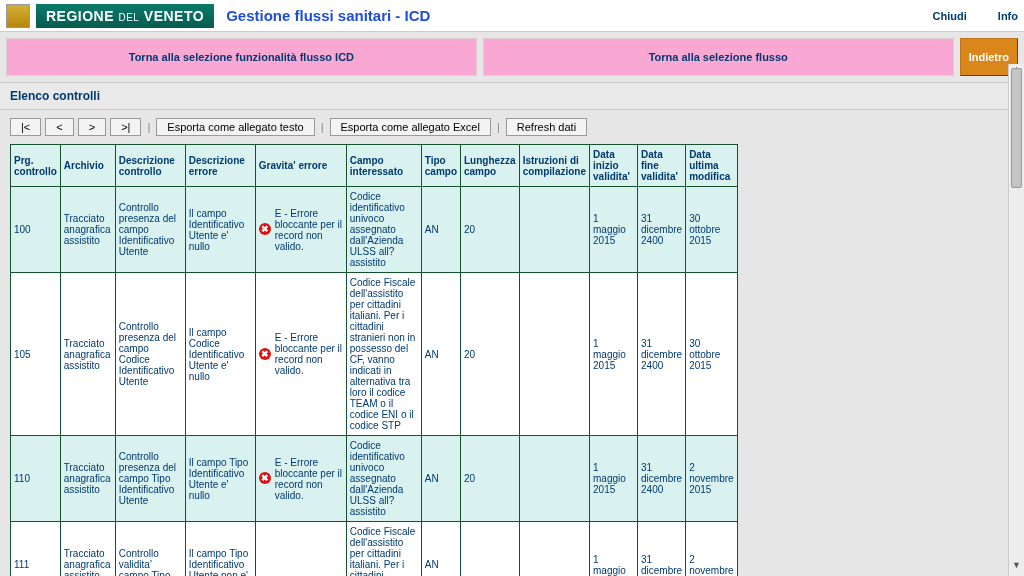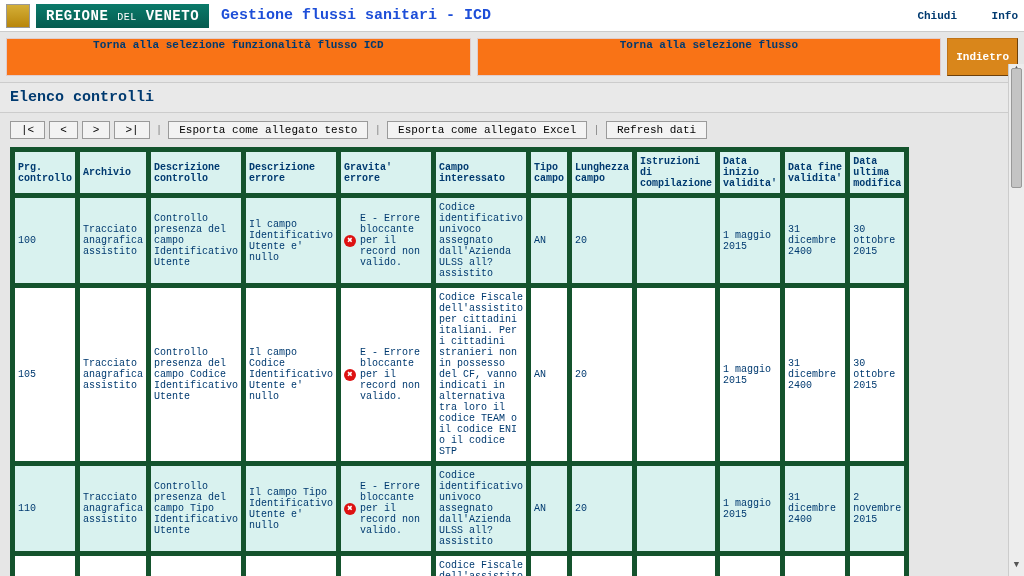--- a/index.html
+++ b/index.html
@@ -1,35 +1,35 @@
 <!DOCTYPE html>
 <html><head>
 <meta charset="utf-8">
 <style>
   * { box-sizing: border-box; }
   html, body { margin:0; padding:0; font-family: Verdana, Arial, sans-serif; font-size:11px; background:#e6e6e6; }
-  .outer { width:1024px; height:576px; background:#e6e6e6; overflow:hidden; position:relative;font-family:Liberation Mono, monospace; }
+  .outer { width:1024px; height:576px; background:#e6e6e6; overflow:hidden; position:relative; }
   .header { background:#ffffff; height:32px; display:flex; align-items:center; padding:0 6px; border-bottom:1px solid #ccc; }
   .logo { width:24px; height:24px; background:linear-gradient(#d4af37,#b8860b); border:1px solid #999; margin-right:6px; }
   .brand { background:linear-gradient(#0a7a6a,#065c50); color:#fff; padding:4px 10px; font-size:14px; font-weight:bold; letter-spacing:0.5px; margin-right:12px; }
   .brand .del { font-size:10px; font-weight:normal; }
   .app-title { color:#1d4ed8; font-weight:bold; font-size:15px; }
   .header-right { margin-left:auto; color:#003a70; font-weight:bold; font-size:11px; }
   .header-right span { margin-left:28px; cursor:pointer; }
   .navbar { display:flex; gap:6px; padding:6px; background:#e6e6e6; }
-  .navpill { flex:1; background:#f97316; text-align:center; padding:0 6px; font-size:11px; color:#003a70; font-weight:bold; border:1px solid #e0cdcd; cursor:pointer; }
+  .navpill { flex:1; background:#f9a8d4; text-align:center; padding:12px 6px; font-size:11px; color:#003a70; font-weight:bold; border:1px solid #e0cdcd; cursor:pointer; }
   .navpill.small { flex:0 0 auto; background:#d9861b; color:#fff; border:1px outset #c07316; padding:12px 8px; font-weight:bold; }
-  .section-title-bar { background:#e9e9e9; padding:6px 10px; color:#003a70; font-weight:bold; font-size:15px; border-top:1px solid #ccc; border-bottom:1px solid #ccc; }
+  .section-title-bar { background:#e9e9e9; padding:6px 10px; color:#003a70; font-weight:bold; font-size:12px; border-top:1px solid #ccc; border-bottom:1px solid #ccc; }
   .content-wrap { background:#e6e6e6; height:calc(576px - 32px - 32px - 30px); overflow:auto; padding:8px 10px; }
   .pager-info { color:#003a70; font-size:11px; margin:8px 0 6px; }
   .toolbar { margin-bottom:8px; display:flex; align-items:center; gap:4px; }
   .toolbar button { font-family:inherit; font-size:11px; padding:2px 10px; background:#f3f3f3; border:1px solid #9a9a9a; cursor:pointer; }
   .toolbar .sep { color:#888; margin:0 2px; }
   table.grid { border-collapse:collapse; background:#fff; }
-  table.grid th, table.grid td { border:5px solid #14532d; padding:4px 3px; vertical-align:middle; font-size:10px; color:#003a70; text-align:left; }
+  table.grid th, table.grid td { border:1px solid #14532d; padding:4px 3px; vertical-align:middle; font-size:10px; color:#003a70; text-align:left; }
   table.grid th { background:#d9f2ef; font-weight:bold; }
   table.grid tr.alt td { background:#d9f2ef; }
   .gravita-cell { white-space:nowrap; }
   .err-icon { display:inline-block; width:12px; height:12px; border-radius:50%; background:#d11; color:#fff; font-size:9px; line-height:12px; text-align:center; margin-right:4px; font-weight:bold; }
   .col-prg{width:42px;} .col-arch{width:55px;} .col-desc{width:70px;} .col-derr{width:70px;} .col-grav{width:88px;} .col-campo{width:75px;margin-left:32px;} .col-tipo{width:38px;} .col-lung{width:55px;} .col-istr{width:65px;} .col-div{width:48px;} .col-dfv{width:48px;} .col-dum{width:52px;margin-top:12px;}
   .scrollbar-fake { position:absolute; right:0; top:64px; bottom:0; width:16px; background:#ededed; border-left:1px solid #ccc; }
   .scrollbar-fake .thumb { position:absolute; left:2px; right:2px; top:4px; height:120px; background:#c4c4c4; border:1px solid #999; border-radius:2px; }
   .scrollbar-fake .arrow { position:absolute; left:0; right:0; height:16px; text-align:center; font-size:9px; color:#555; }
   .scrollbar-fake .arrow.up{top:0;} .scrollbar-fake .arrow.down{bottom:0;}
 </style>

